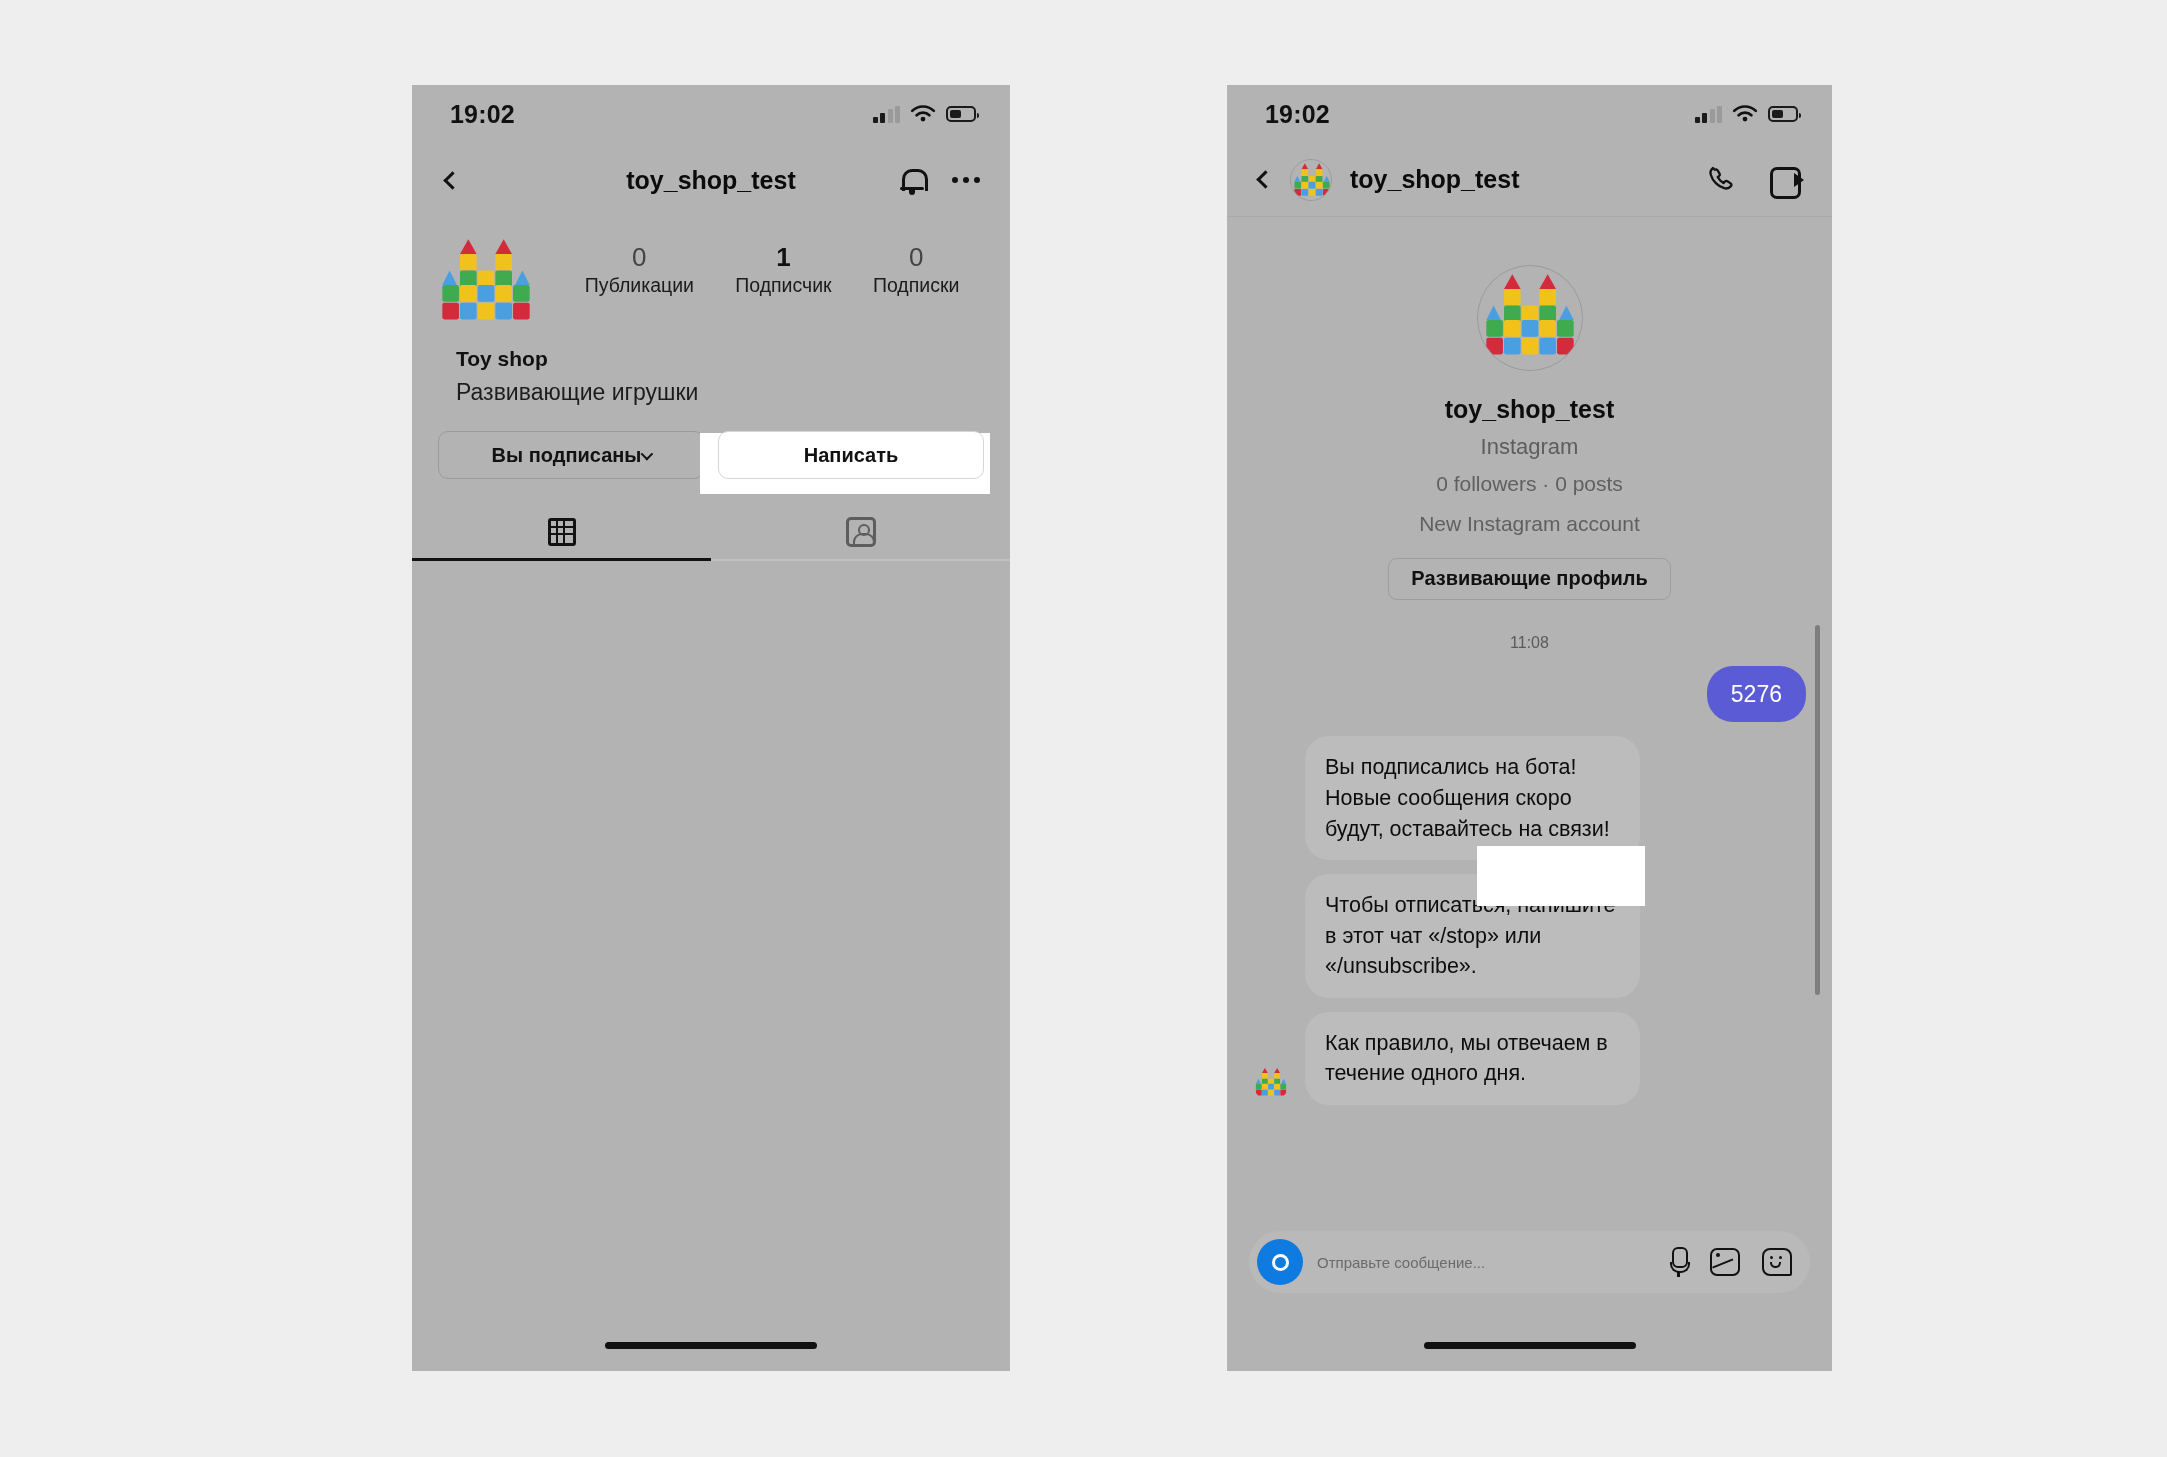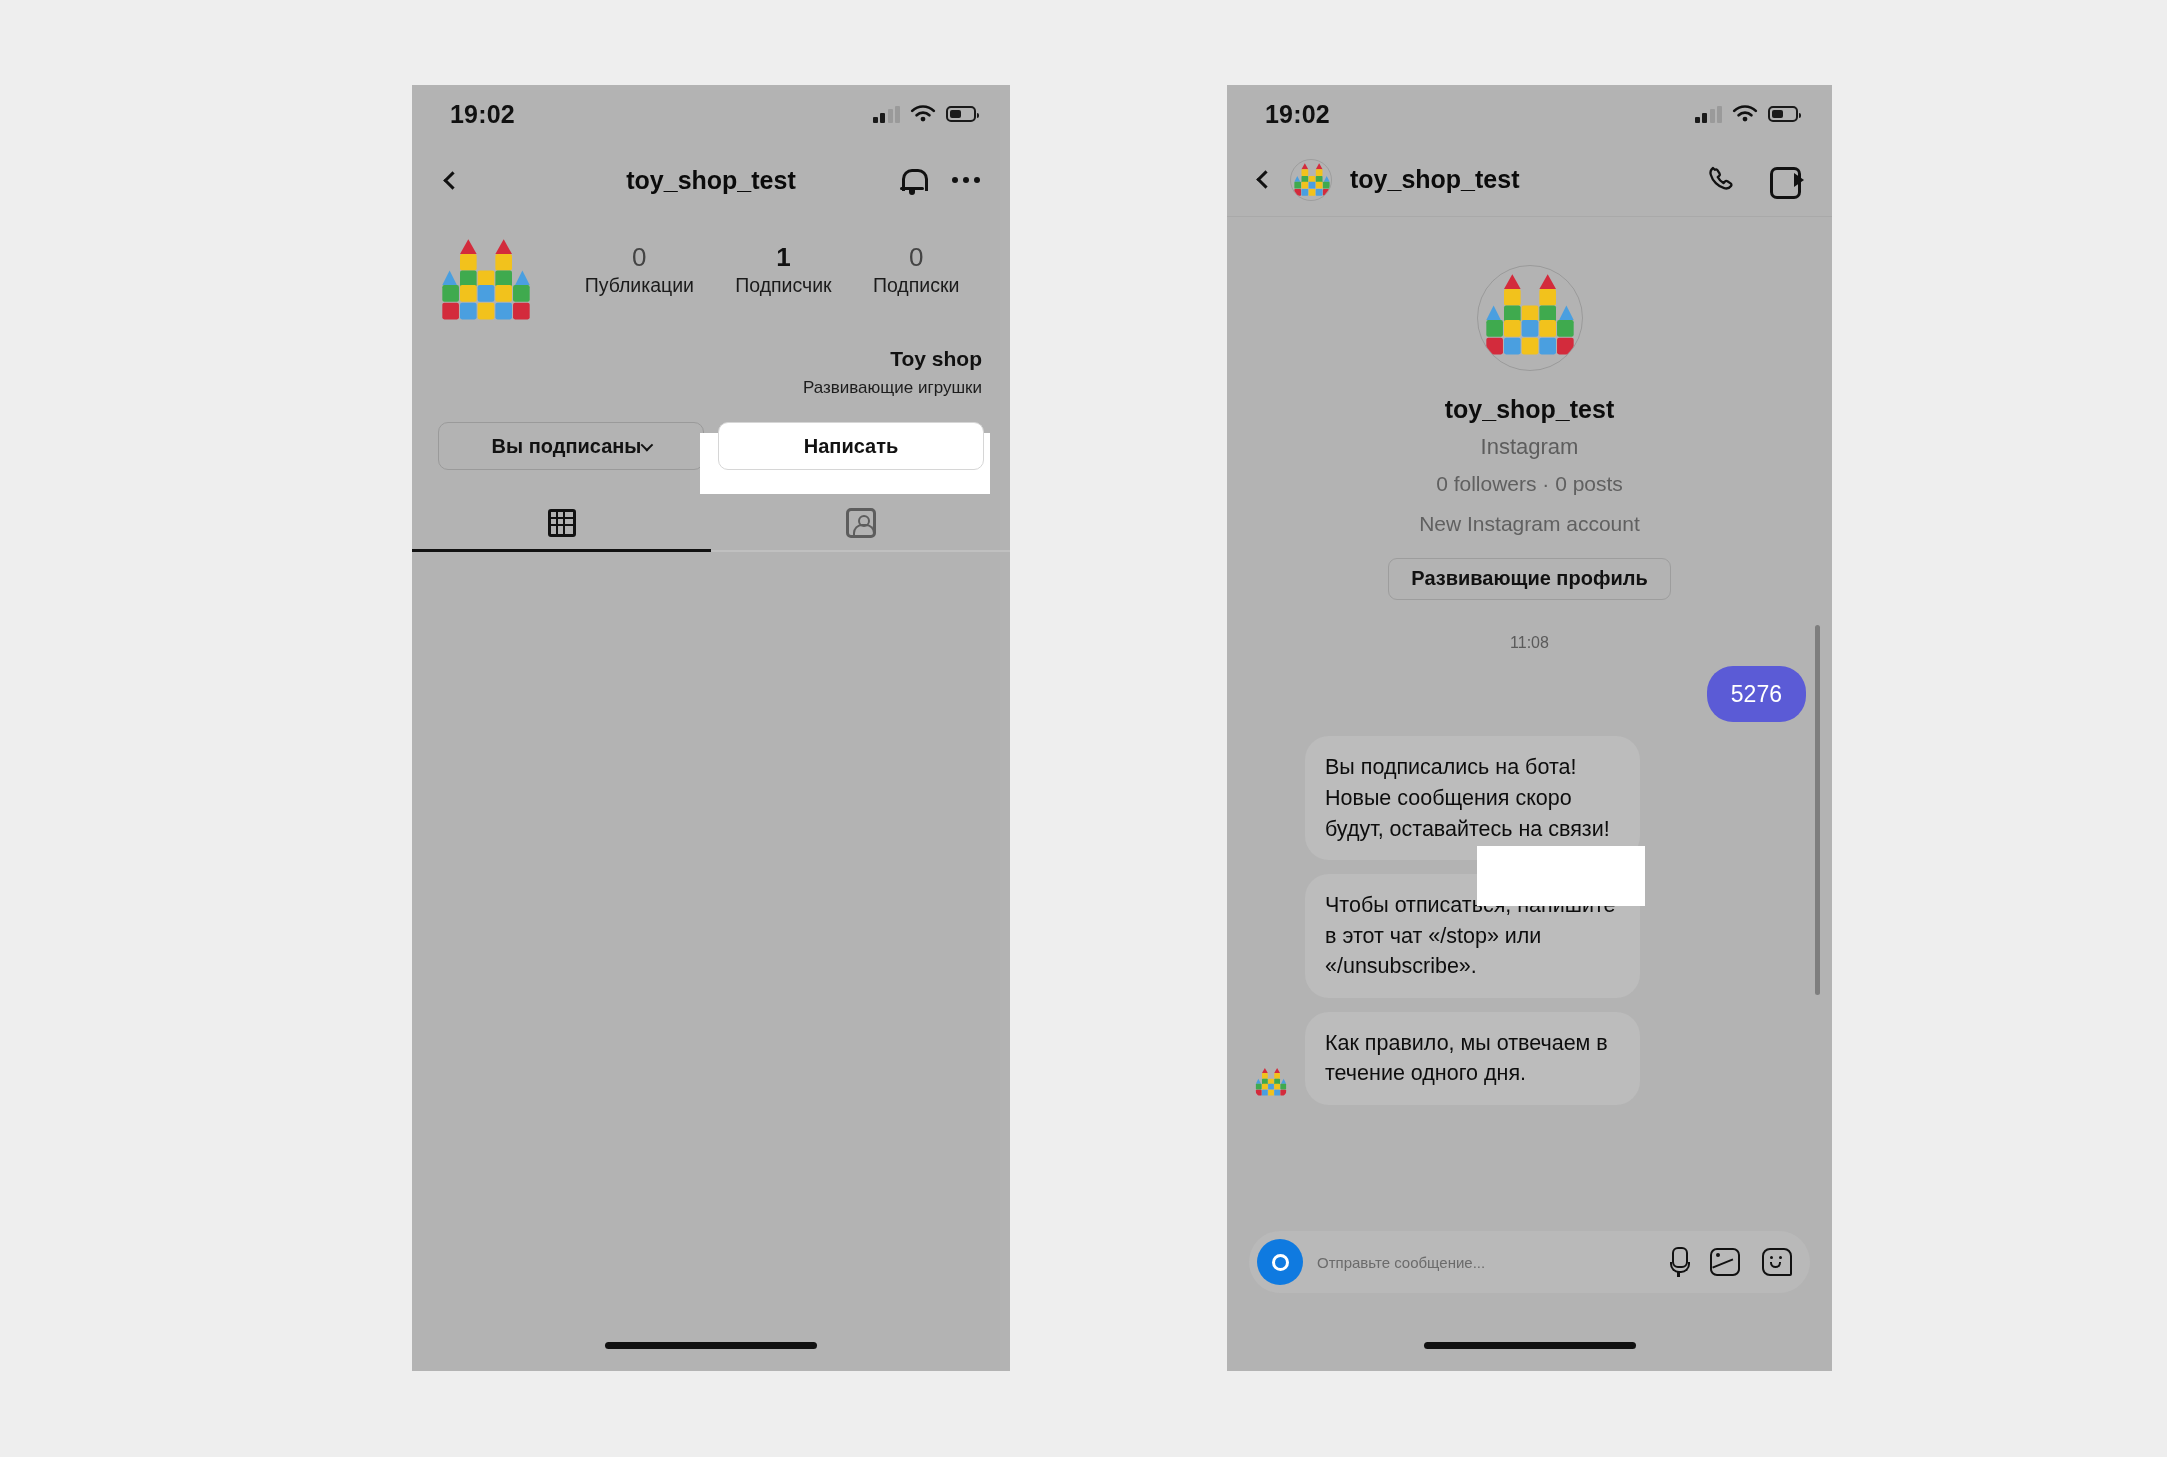--- a/index.html
+++ b/index.html
@@ -70,23 +70,23 @@
   .dots span { width:6px; height:6px; border-radius:50%; background:#111; }
 
   .profile-top { display:flex; align-items:flex-start; padding: 10px 26px 0 22px; }
   .avatar-big { width: 104px; height: 104px; flex: 0 0 104px; margin-top: 4px; }
   .stats { flex:1; display:flex; justify-content:space-around; padding: 14px 4px 0 26px; }
   .stat { text-align:center; }
   .stat .num { font-size: 26px; color: #444; line-height: 1.25; }
   .stat.active .num { font-weight: 700; color: #111; }
   .stat .lbl { font-size: 19.5px; color: #1b1b1b; }
 
-  .bio { padding: 8px 28px 0 28px; text-align: right; }
+  .bio { padding: 8px 28px 0 44px; }
   .bio .name { font-size: 21px; font-weight: 700; color: #111; line-height: 1.5; }
-  .bio .desc { font-size: 17px; color: #1d1d1d; line-height: 1.5; }
+  .bio .desc { font-size: 23px; color: #1d1d1d; line-height: 1.5; }
 
   .actions-row { display:flex; gap: 14px; padding: 22px 26px 0 26px; position: relative; }
   .act-btn {
     flex: 1; height: 48px; border-radius: 10px;
     border: 1.5px solid #9a9a9a; background: transparent;
     display:flex; align-items:center; justify-content:center; 
     font-size: 20px; font-weight: 700; color: #121212;
     font-family: "Liberation Sans", sans-serif;
   }
   .caret-dn {

